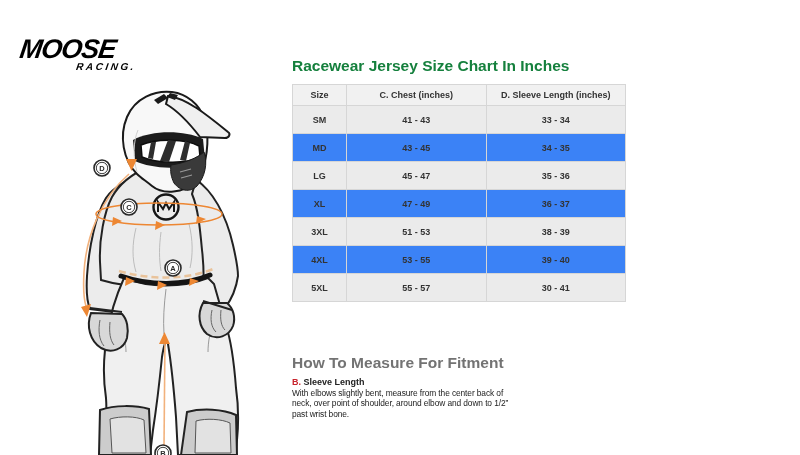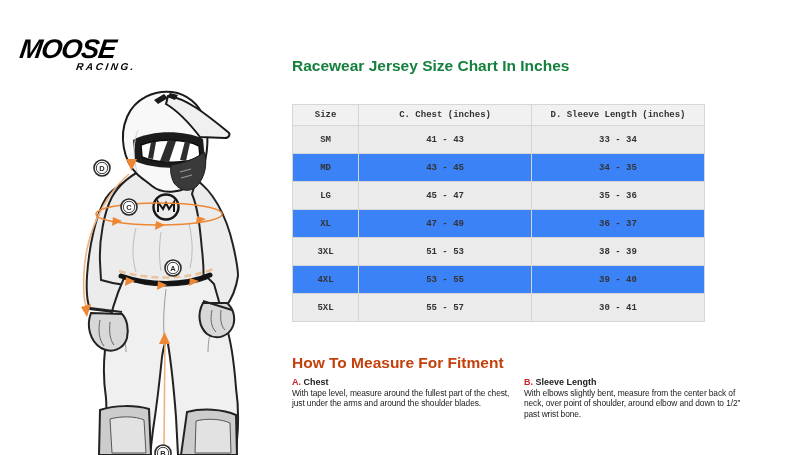--- a/index.html
+++ b/index.html
@@ -13,29 +13,29 @@
                transform:skewX(-8deg); line-height:1; }
   .logo-sub { font-style:italic; font-weight:bold; font-size:10px; letter-spacing:2.5px;
               text-align:right; margin-top:-2px; padding-right:4px; transform:skewX(-8deg); }
 
   
   .rider { position:absolute; left:0; top:0; width:290px; height:455px; }
 
   
   .content { position:absolute; left:292px; top:0; width:470px; height:455px; }
   .chart-title { position:absolute; top:57px; left:0; font-size:15.5px; font-weight:bold; color:#15803d; }
-  .size-table { position:absolute; top:104px; left:0; width:413px; border-collapse:collapse;font-family:Liberation Mono, monospace; }
+  .size-table { position:absolute; top:84px; left:0; width:334px; border-collapse:collapse; }
   .size-table th, .size-table td { border:1px solid #d6d6d6; text-align:center;
       font-size:9px; font-weight:bold; color:#333; padding:0; }
   .size-table th { height:21px; background:#f1f1f1; }
   .size-table td { height:28px; background:#3b82f6; }
   .size-table tbody tr:nth-child(odd) td { background:#ebebeb; }
   .col-size { width:60px; } .col-chest { width:157px; } .col-sleeve { width:157px; }
 
-  .measure-title { position:absolute; top:354px; left:0; font-size:15.5px; font-weight:bold; color:#c2410c; }
+  .measure-title { position:absolute; top:354px; left:0; font-size:15.5px; font-weight:bold; color:#737373; }
   .cols { position:absolute; top:377px; left:0; display:grid;
           grid-template-columns:218px 218px; column-gap:14px; }
   .sec-head { font-size:9px; font-weight:bold; color:#222; margin-bottom:1px; }
   .red { color:#C8232C; }
   .cols p, .note p { font-size:8.4px; line-height:10.4px; color:#222; letter-spacing:-0.1px; }
   .note { position:absolute; top:431px; left:0; width:230px; }
 </style>
 </head>
 <body>
 
@@ -181,27 +181,20 @@
           <td>30 - 41</td>
         </tr>
       </tbody>
     </table>
 
     <h2 class="measure-title">How To Measure For Fitment</h2>
 
     <div class="cols">
       <div class="col">
         <div class="sec-head">
-          <span class="red">A.</span>
-          <span>Chest</span>
-        </div>
-        <p>With tape level, measure around the fullest part of the chest, just under the arms and around the shoulder blades.</p>
-      </div>
-      <div class="col">
-        <div class="sec-head">
           <span class="red">B.</span>
           <span>Sleeve Length</span>
         </div>
         <p>With elbows slightly bent, measure from the center back of neck, over point of shoulder, around elbow and down to 1/2” past wrist bone.</p>
       </div>
     </div>
 
   </div>
 
 </div>

